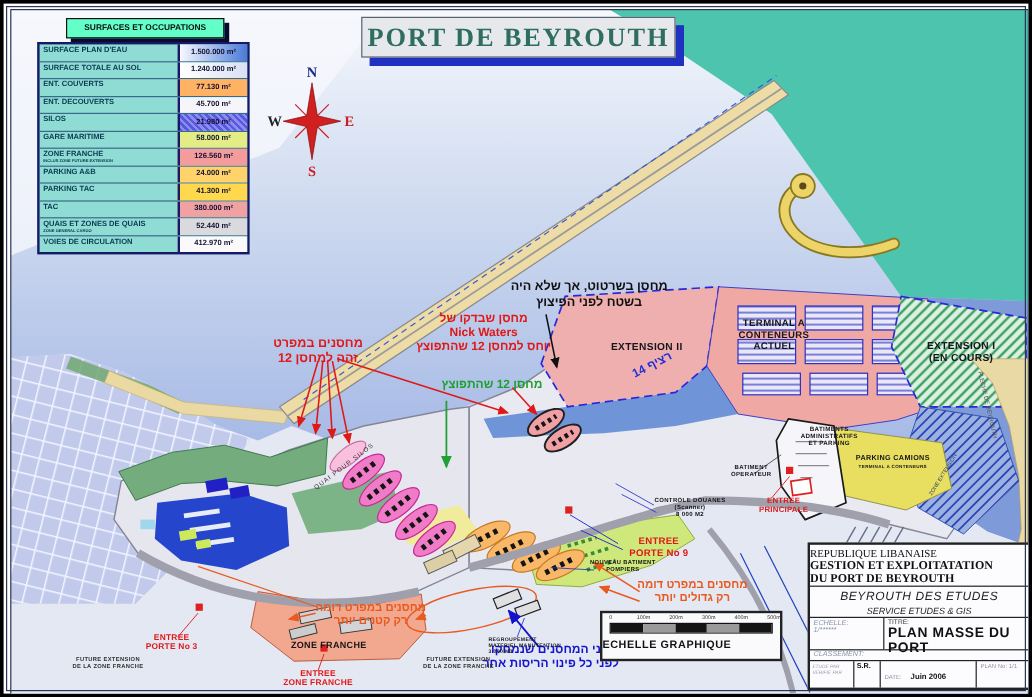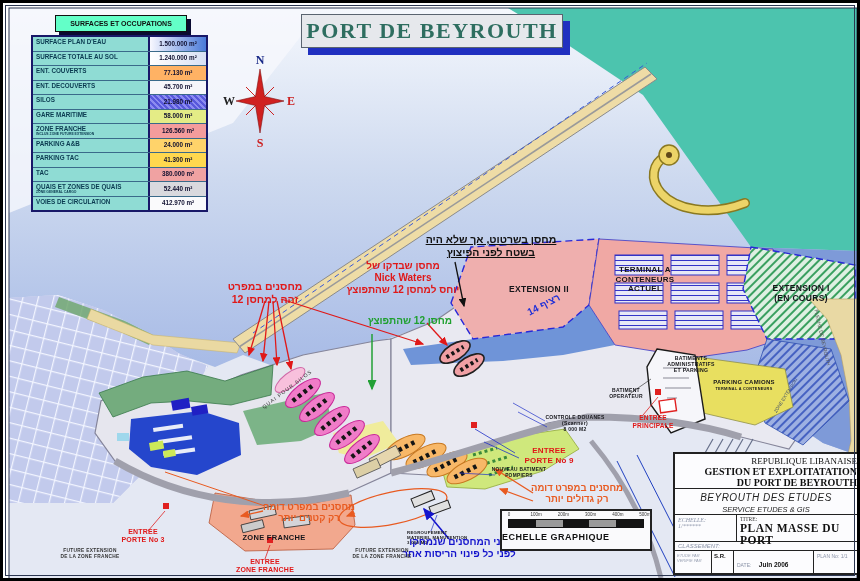--- a/index.html
+++ b/index.html
@@ -36,28 +36,28 @@
   #scalebar{position:absolute;left:497px;top:506px;width:152px;height:42px;background:#fafafc;
     border:2px solid #222;z-index:4;box-sizing:border-box;}
   #sb-ticks{position:relative;height:8px;}
   #sb-ticks span{position:absolute;top:1px;font-size:4.5px;color:#333;transform:translateX(-50%);}
   #sb-bar{position:relative;margin:0 6px;height:7px;border:1px solid #111;display:flex;}
   #sb-bar div{flex:1;}
   #sb-label{text-align:left;font-weight:bold;font-size:9px;letter-spacing:.5px;margin-top:4px;color:#111;}
   
   #cartouche{position:absolute;left:670px;top:449px;width:186px;height:123px;background:#fcfcfe;
     border:2px solid #222;z-index:4;box-sizing:border-box;display:flex;flex-direction:column;}
-  .tb-r1{height:43px;border-bottom:1.5px solid #222;text-align:right;
+  .tb-r1{height:43px;border-bottom:1.5px solid #222;text-align:left;
     font-family:"Liberation Serif",serif;color:#101010;padding-top:2px;box-sizing:border-box;}
   .tb-country{font-size:9px;}
   .tb-org{font-size:10px;font-weight:bold;line-height:1.1;}
   .tb-r2{height:30px;border-bottom:1.5px solid #222;text-align:center;font-style:italic;color:#222;padding-top:3px;box-sizing:border-box;}
   .tb-dept{font-size:10px;letter-spacing:.5px;}
   .tb-service{font-size:7.5px;margin-top:2px;}
-  .tb-r3{height:27px;border-bottom:1.5px solid #222;display:flex;box-sizing:border-box;font-family:Liberation Serif, serif;}
+  .tb-r3{height:27px;border-bottom:1.5px solid #222;display:flex;box-sizing:border-box;}
   .tb-ech{width:62px;border-right:1.5px solid #222;padding:2px 3px;color:#8a93a8;font-size:6px;font-style:italic;box-sizing:border-box;}
   .tb-titre{flex:1;padding:1px 3px;}
   .tb-titre-label{font-size:5.5px;color:#333;}
   .tb-titre-value{font-size:11.5px;font-weight:bold;letter-spacing:.5px;color:#101010;}
   .tb-r4{height:13px;border-bottom:1.5px solid #222;padding:1px 3px;color:#8a93a8;font-size:6px;font-style:italic;box-sizing:border-box;}
   .tb-r5{flex:1;display:flex;}
   .tb-c1{width:36px;padding:2px;color:#9aa2b4;font-size:4px;font-style:italic;box-sizing:border-box;}
   .tb-c2{width:22px;border-left:1.5px solid #222;padding:2px;font-size:6px;font-weight:bold;color:#111;box-sizing:border-box;}
   .tb-c3{flex:1;border-left:1.5px solid #222;padding:2px 3px;box-sizing:border-box;}
   .tb-c4{width:44px;border-left:1.5px solid #222;padding:2px 3px;font-size:5px;color:#8a93a8;box-sizing:border-box;}
@@ -388,21 +388,21 @@
         <div class="lg-row">
           <div class="lg-label">VOIES DE CIRCULATION</div>
           <div class="lg-value" style="background: rgb(250, 250, 252);">412.970 m²</div>
         </div>
       </div>
 </div>
 
 
 <div class="lbl heb c" style="left:212px;top:261px;width:100px;font-size:10.5px;color:#e01818;margin-top:16px;">מחסנים במפרט
 זהה למחסן 12</div>
-<div class="lbl heb c" style="left:396px;top:230px;width:184px;font-size:10.5px;color:#101010;text-decoration:underline;">מחסן בשרטוט, אך שלא היה
+<div class="lbl heb c" style="left:396px;top:230px;width:184px;font-size:10.5px;color:#101010;">מחסן בשרטוט, אך שלא היה
 בשטח לפני הפיצוץ</div>
 <div class="lbl heb c" style="left:336px;top:257px;width:128px;font-size:10px;color:#e01818;">מחסן שבדקו של
 Nick Waters
 יוחס למחסן 12 שהתפוצץ</div>
 <div class="lbl heb c" style="left:352px;top:312px;width:110px;font-size:10px;color:#1fa02f;">מחסן 12 שהתפוצץ</div>
 <div class="lbl heb c" style="left:524px;top:479px;width:100px;font-size:9.5px;color:#e85a20;">מחסנים במפרט דומה
 רק גדולים יותר</div>
 <div class="lbl heb c" style="left:258px;top:498px;width:96px;font-size:9.5px;color:#e85a20;">מחסנים במפרט דומה
 רק קטנים יותר</div>
 <div class="lbl heb c" style="left:386px;top:533px;width:140px;font-size:10px;color:#1414cc;">שני המחסנים שנמחקו

